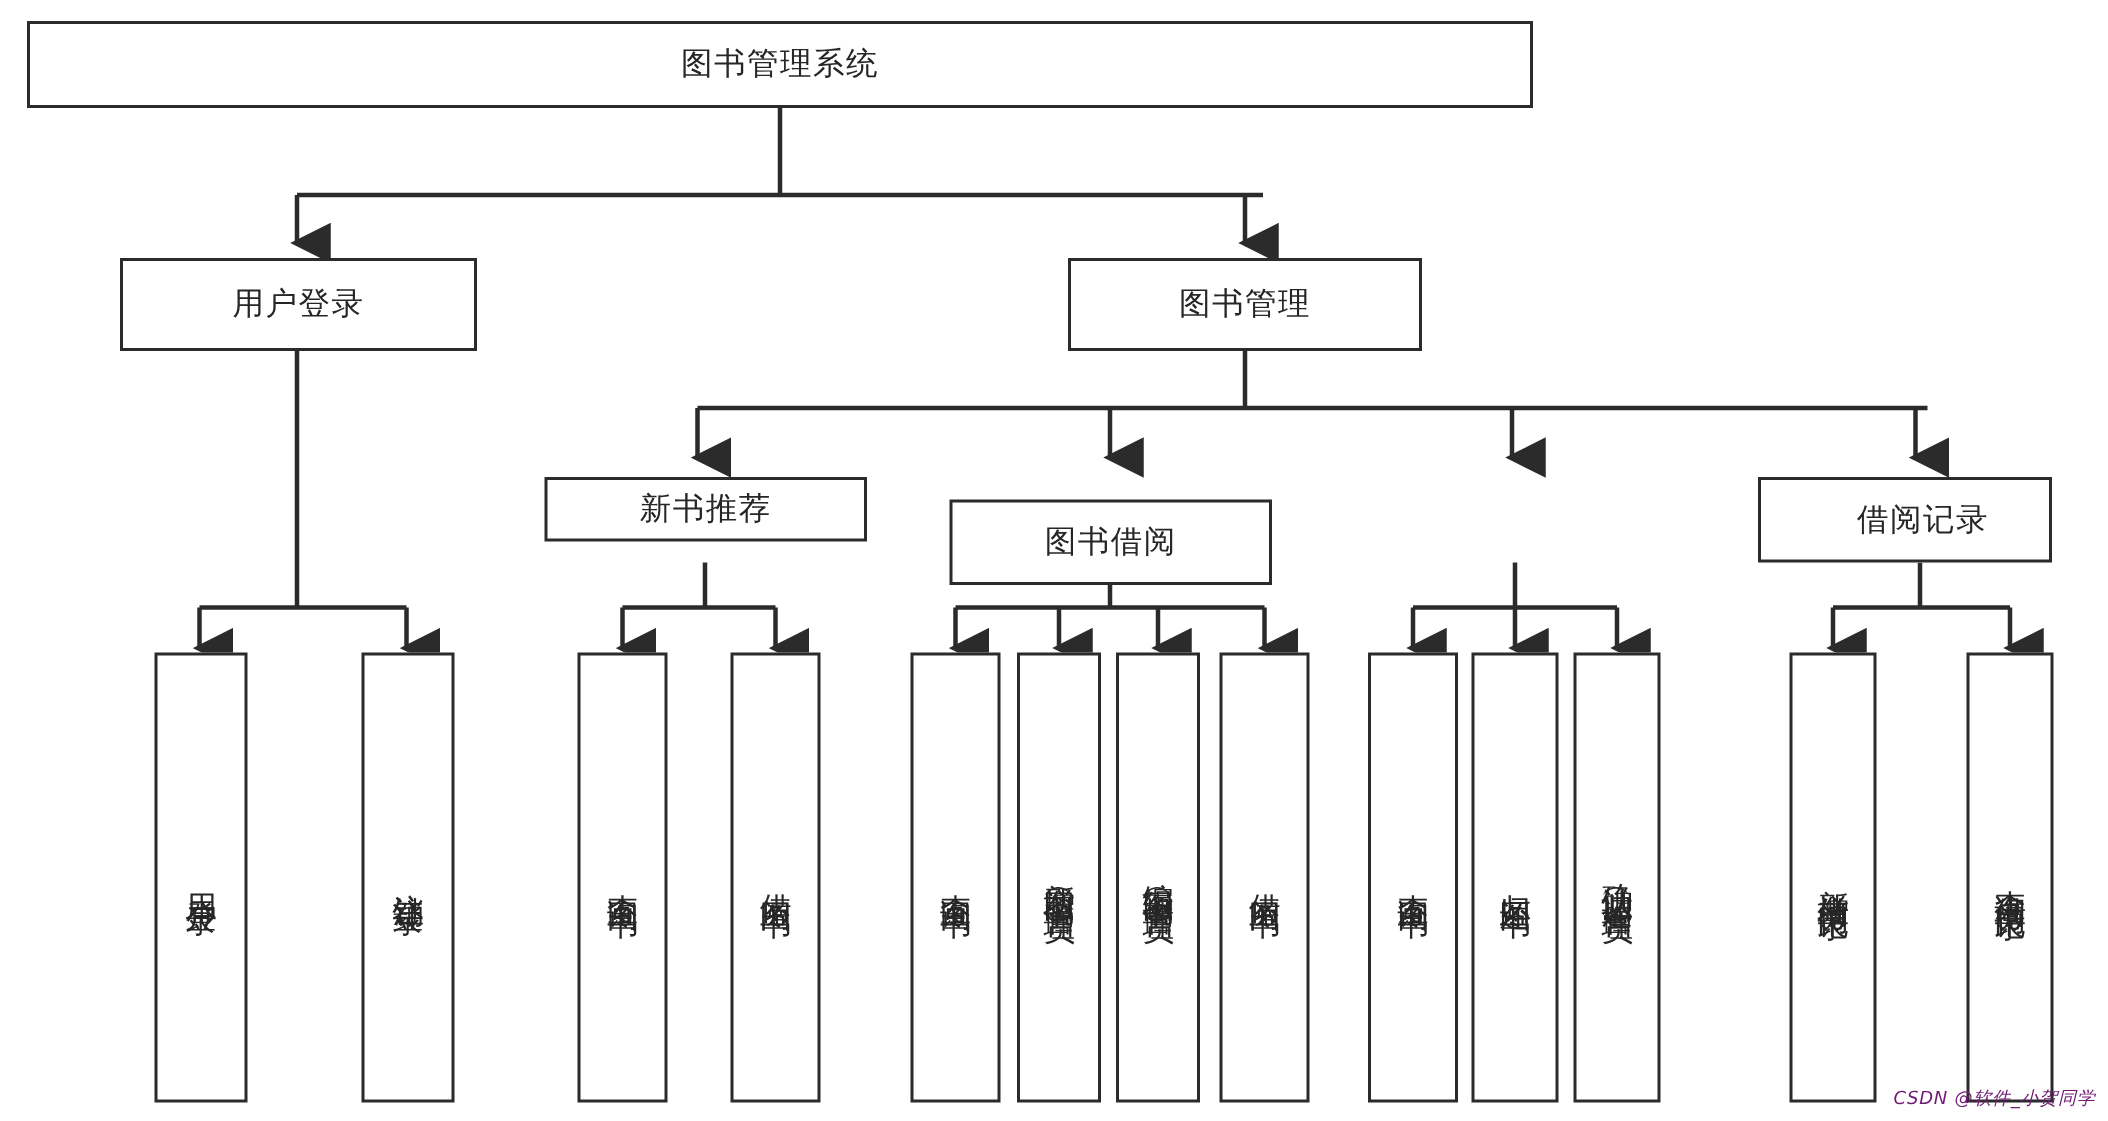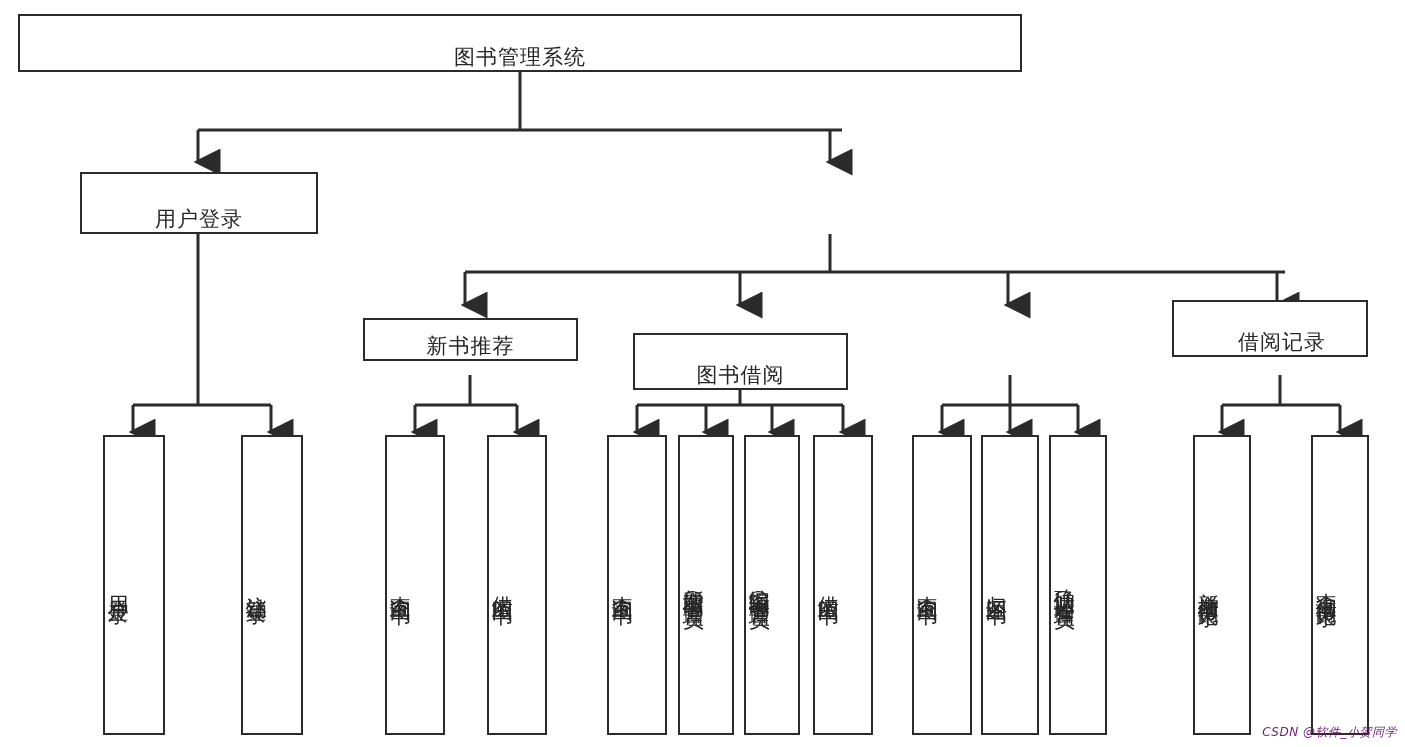--- a/index.html
+++ b/index.html
@@ -24,21 +24,21 @@
     width: 1405px;
     height: 747px;
     pointer-events: none;
   }
   .node {
     position: absolute;
     box-sizing: border-box;
     border: 2.5px solid #2b2b2b;
     background: #ffffff;
     display: flex;
-    align-items: flex-end;
+    align-items: center;
     justify-content: center;
     color: #262626;
   }
   .node.horiz {
     font-size: 21px;
     letter-spacing: 1px;
     line-height: 1.2;
   }
   .node.vert {
     writing-mode: vertical-rl;
@@ -120,28 +120,31 @@
     </g>
   </svg>
 
   <div class="node horiz" style="left:18px; top:14px; width:1004px; height:58px;">
     <span class="txt">图书管理系统</span>
   </div>
 
   <div class="node horiz" style="left:80px; top:172px; width:238px; height:62px;">
     <span class="txt">用户登录</span>
   </div>
+  <div class="node horiz" style="left:712px; top:172px; width:236px; height:62px;">
+    <span class="txt">图书管理</span>
+  </div>
 
   <div class="node horiz" style="left:363px; top:318px; width:215px; height:43px;">
     <span class="txt">新书推荐</span>
   </div>
   <div class="node horiz" style="left:633px; top:318px; width:215px; height:57px;margin-top:15px;">
     <span class="txt">图书借阅</span>
   </div>
-  <div class="node horiz" style="left:1172px; top:300px; width:196px; height:57px;padding-left:24px;">
+  <div class="node horiz" style="left:1172px; top:318px; width:196px; height:57px;padding-left:24px;">
     <span class="txt">借阅记录</span>
   </div>
 
   <div class="node vert" style="left:103px; top:435px; width:62px; height:300px;">
     <span class="txt">用户登录</span>
   </div>
   <div class="node vert" style="left:241px; top:435px; width:62px; height:300px;">
     <span class="txt">注销登录</span>
   </div>
 

